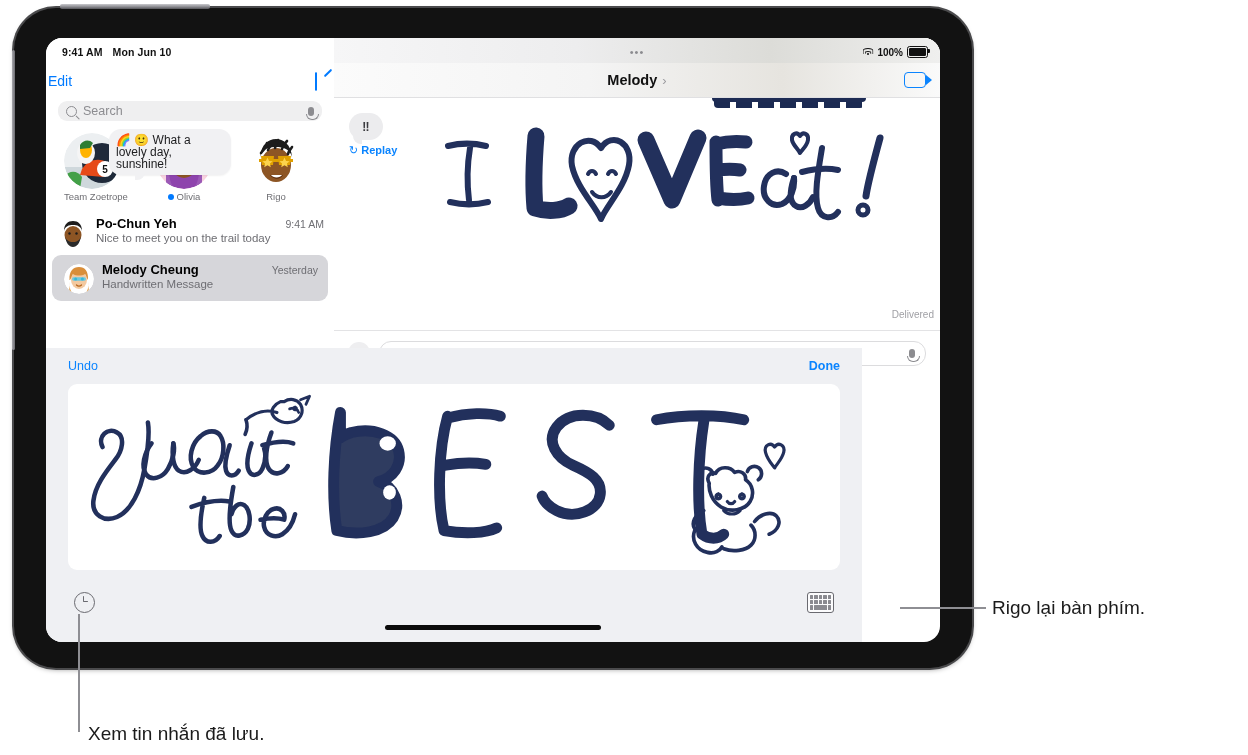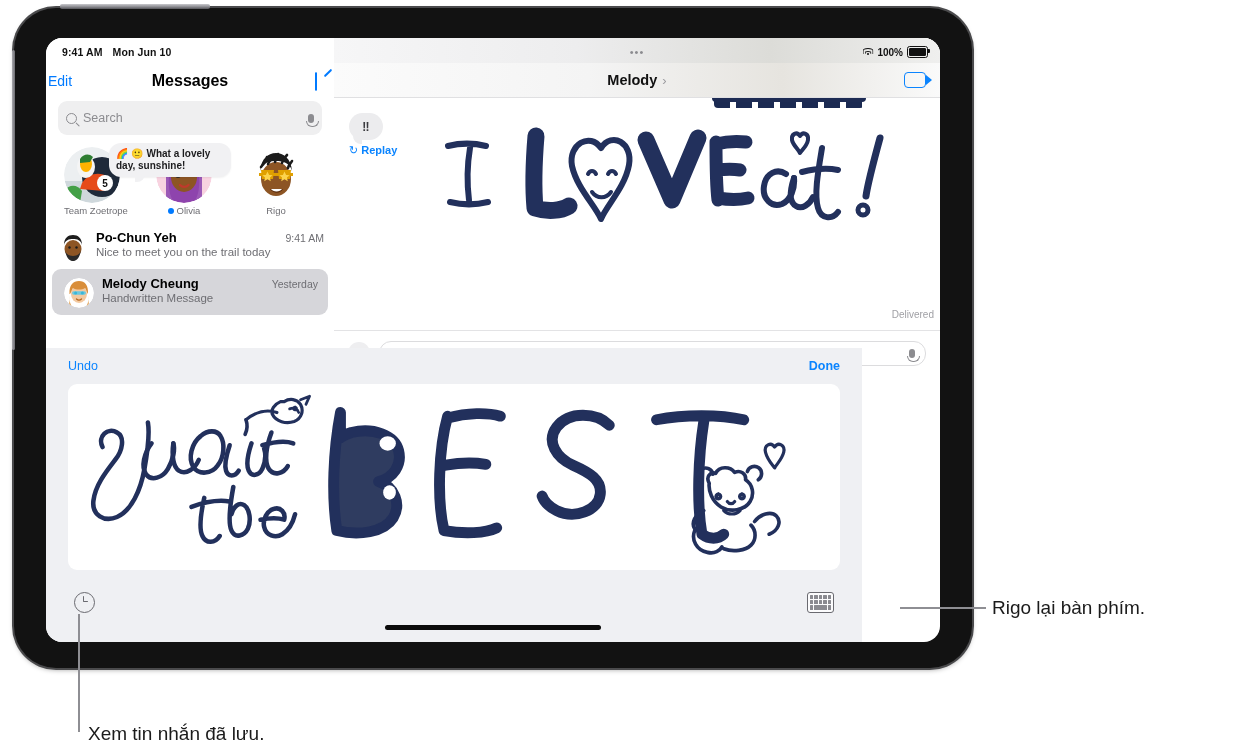--- a/index.html
+++ b/index.html
@@ -47,37 +47,37 @@
   #statusbar{height:22px;display:flex;align-items:center;padding:3px 0 0 16px;
     font-size:10.5px;font-weight:700;color:#111;letter-spacing:.1px;}
   #statusbar .sb-time{margin-right:10px;}
   #nav{height:36px;display:flex;align-items:center;padding:0 2px;position:relative;}
   #nav .edit{color:#007aff;font-size:14px;font-weight:500;}
   #nav .title{position:absolute;left:0;right:0;text-align:center;font-size:16px;font-weight:700;color:#000;pointer-events:none;}
   #nav .compose{margin-left:auto;position:relative;z-index:2;width:17px;height:17px;}
   .sq{width:15px;height:15px;border:1.6px solid #007aff;border-radius:3.5px;}
   .pencil{position:absolute;right:-1px;top:-1px;width:10px;height:2px;background:#007aff;transform:rotate(-45deg);border-radius:1px;}
 
-  #searchbar{margin:2px 12px 0 12px;height:34px;background:#efeff0;border-radius:9px;
+  #searchbar{margin:2px 12px 0 12px;height:20px;background:#efeff0;border-radius:9px;
     display:flex;align-items:center;padding:0 8px;}
   .mag{width:9px;height:9px;border:1.4px solid #8c8c90;border-radius:50%;position:relative;flex:none;}
   .mag:after{content:"";position:absolute;right:-4px;bottom:-3px;width:5px;height:1.4px;background:#8c8c90;transform:rotate(45deg);border-radius:1px;}
   #searchbar .ph{margin-left:6px;font-size:12.5px;color:#8c8c90;}
   .mic{margin-left:auto;width:6px;height:9px;border-radius:3px;background:#8c8c90;position:relative;flex:none;}
   .mic:after{content:"";position:absolute;left:-2.5px;bottom:-4px;width:11px;height:5px;border:1.3px solid #8c8c90;border-top:none;border-radius:0 0 6px 6px;}
 
   
   #pinned{position:relative;height:82px;margin-top:6px;}
   .pin{position:absolute;top:6px;width:56px;text-align:center;}
   .pin .av{width:56px;height:56px;border-radius:50%;overflow:hidden;position:relative;}
   .pin .nm{margin-top:2px;font-size:9.5px;color:#6e6e73;white-space:nowrap;}
   .bluedot{display:inline-block;width:6px;height:6px;border-radius:50%;background:#007aff;margin-right:3px;vertical-align:middle;}
 
   #bubble-tip{position:absolute;left:63px;top:2px;width:108px;background:#f1f1f3;border-radius:12px;
-    padding:5px 7px;font-size:10px;line-height:12px;color:#1c1c1e;z-index:5;box-shadow:0 1px 2px rgba(0,0,0,.06);font-weight:bold;}
+    padding:5px 7px;font-size:12px;line-height:12px;color:#1c1c1e;z-index:5;box-shadow:0 1px 2px rgba(0,0,0,.06);}
   #bubble-tip:after{content:"";position:absolute;left:26px;bottom:-5px;width:10px;height:10px;background:#f1f1f3;
     border-radius:2px 0 8px 0;transform:rotate(10deg) skewX(-6px);}
 
   
   .convo{display:flex;align-items:flex-start;padding:7px 10px 7px 12px;position:relative;}
   .convo.sel{background:#d6d6da;border-radius:9px;margin:0 6px;}
   .cav{width:30px;height:30px;border-radius:50%;flex:none;overflow:hidden;margin-top:2px;}
   .ctext{margin-left:8px;flex:1;min-width:0;}
   .crow1{display:flex;align-items:baseline;}
   .cname{font-size:13px;font-weight:700;color:#000;}
@@ -161,21 +161,20 @@
 
       <div id="sidebar">
 
         <div id="statusbar">
           <span class="sb-time">9:41 AM</span>
           <span>Mon Jun 10</span>
         </div>
 
         <div id="nav">
           <span class="edit">Edit</span>
-          <span class="title">Messages</span>
           <span class="compose">
             <span class="sq"></span><span class="pencil"></span>
           </span>
         </div>
 
         <div id="searchbar">
           <span class="mag"></span>
           <span class="ph">Search</span>
           <span class="mic"></span>
         </div>

